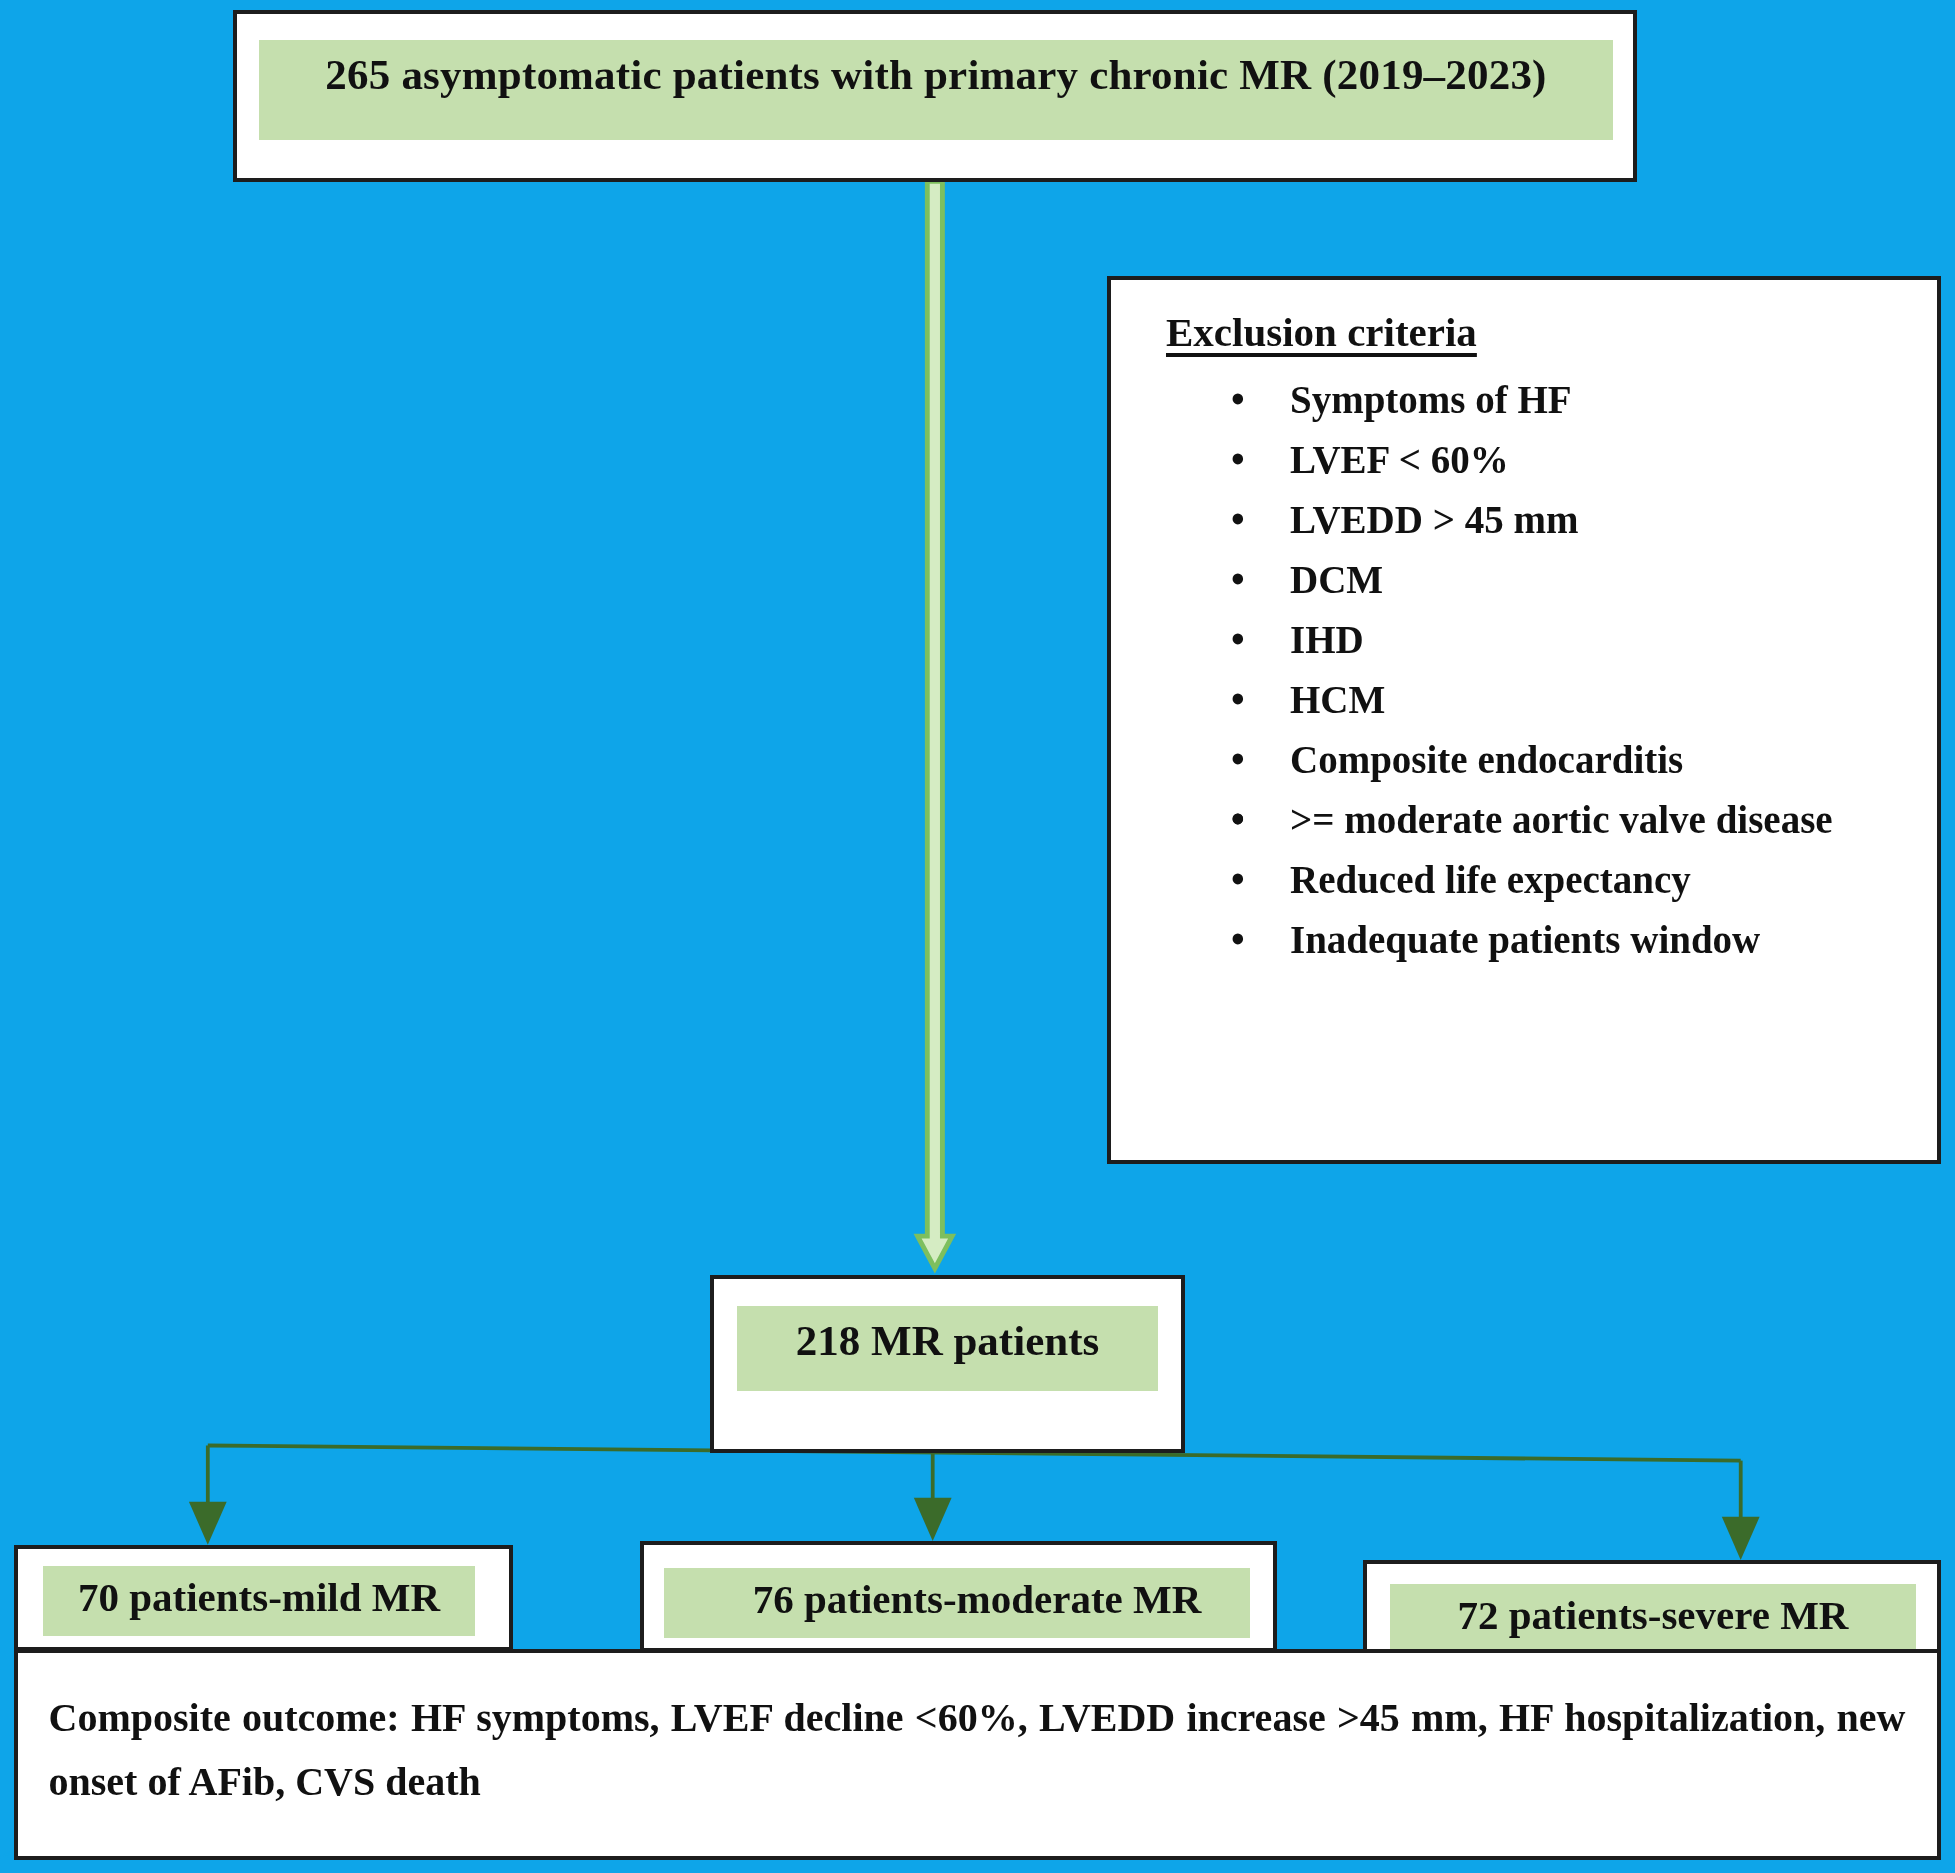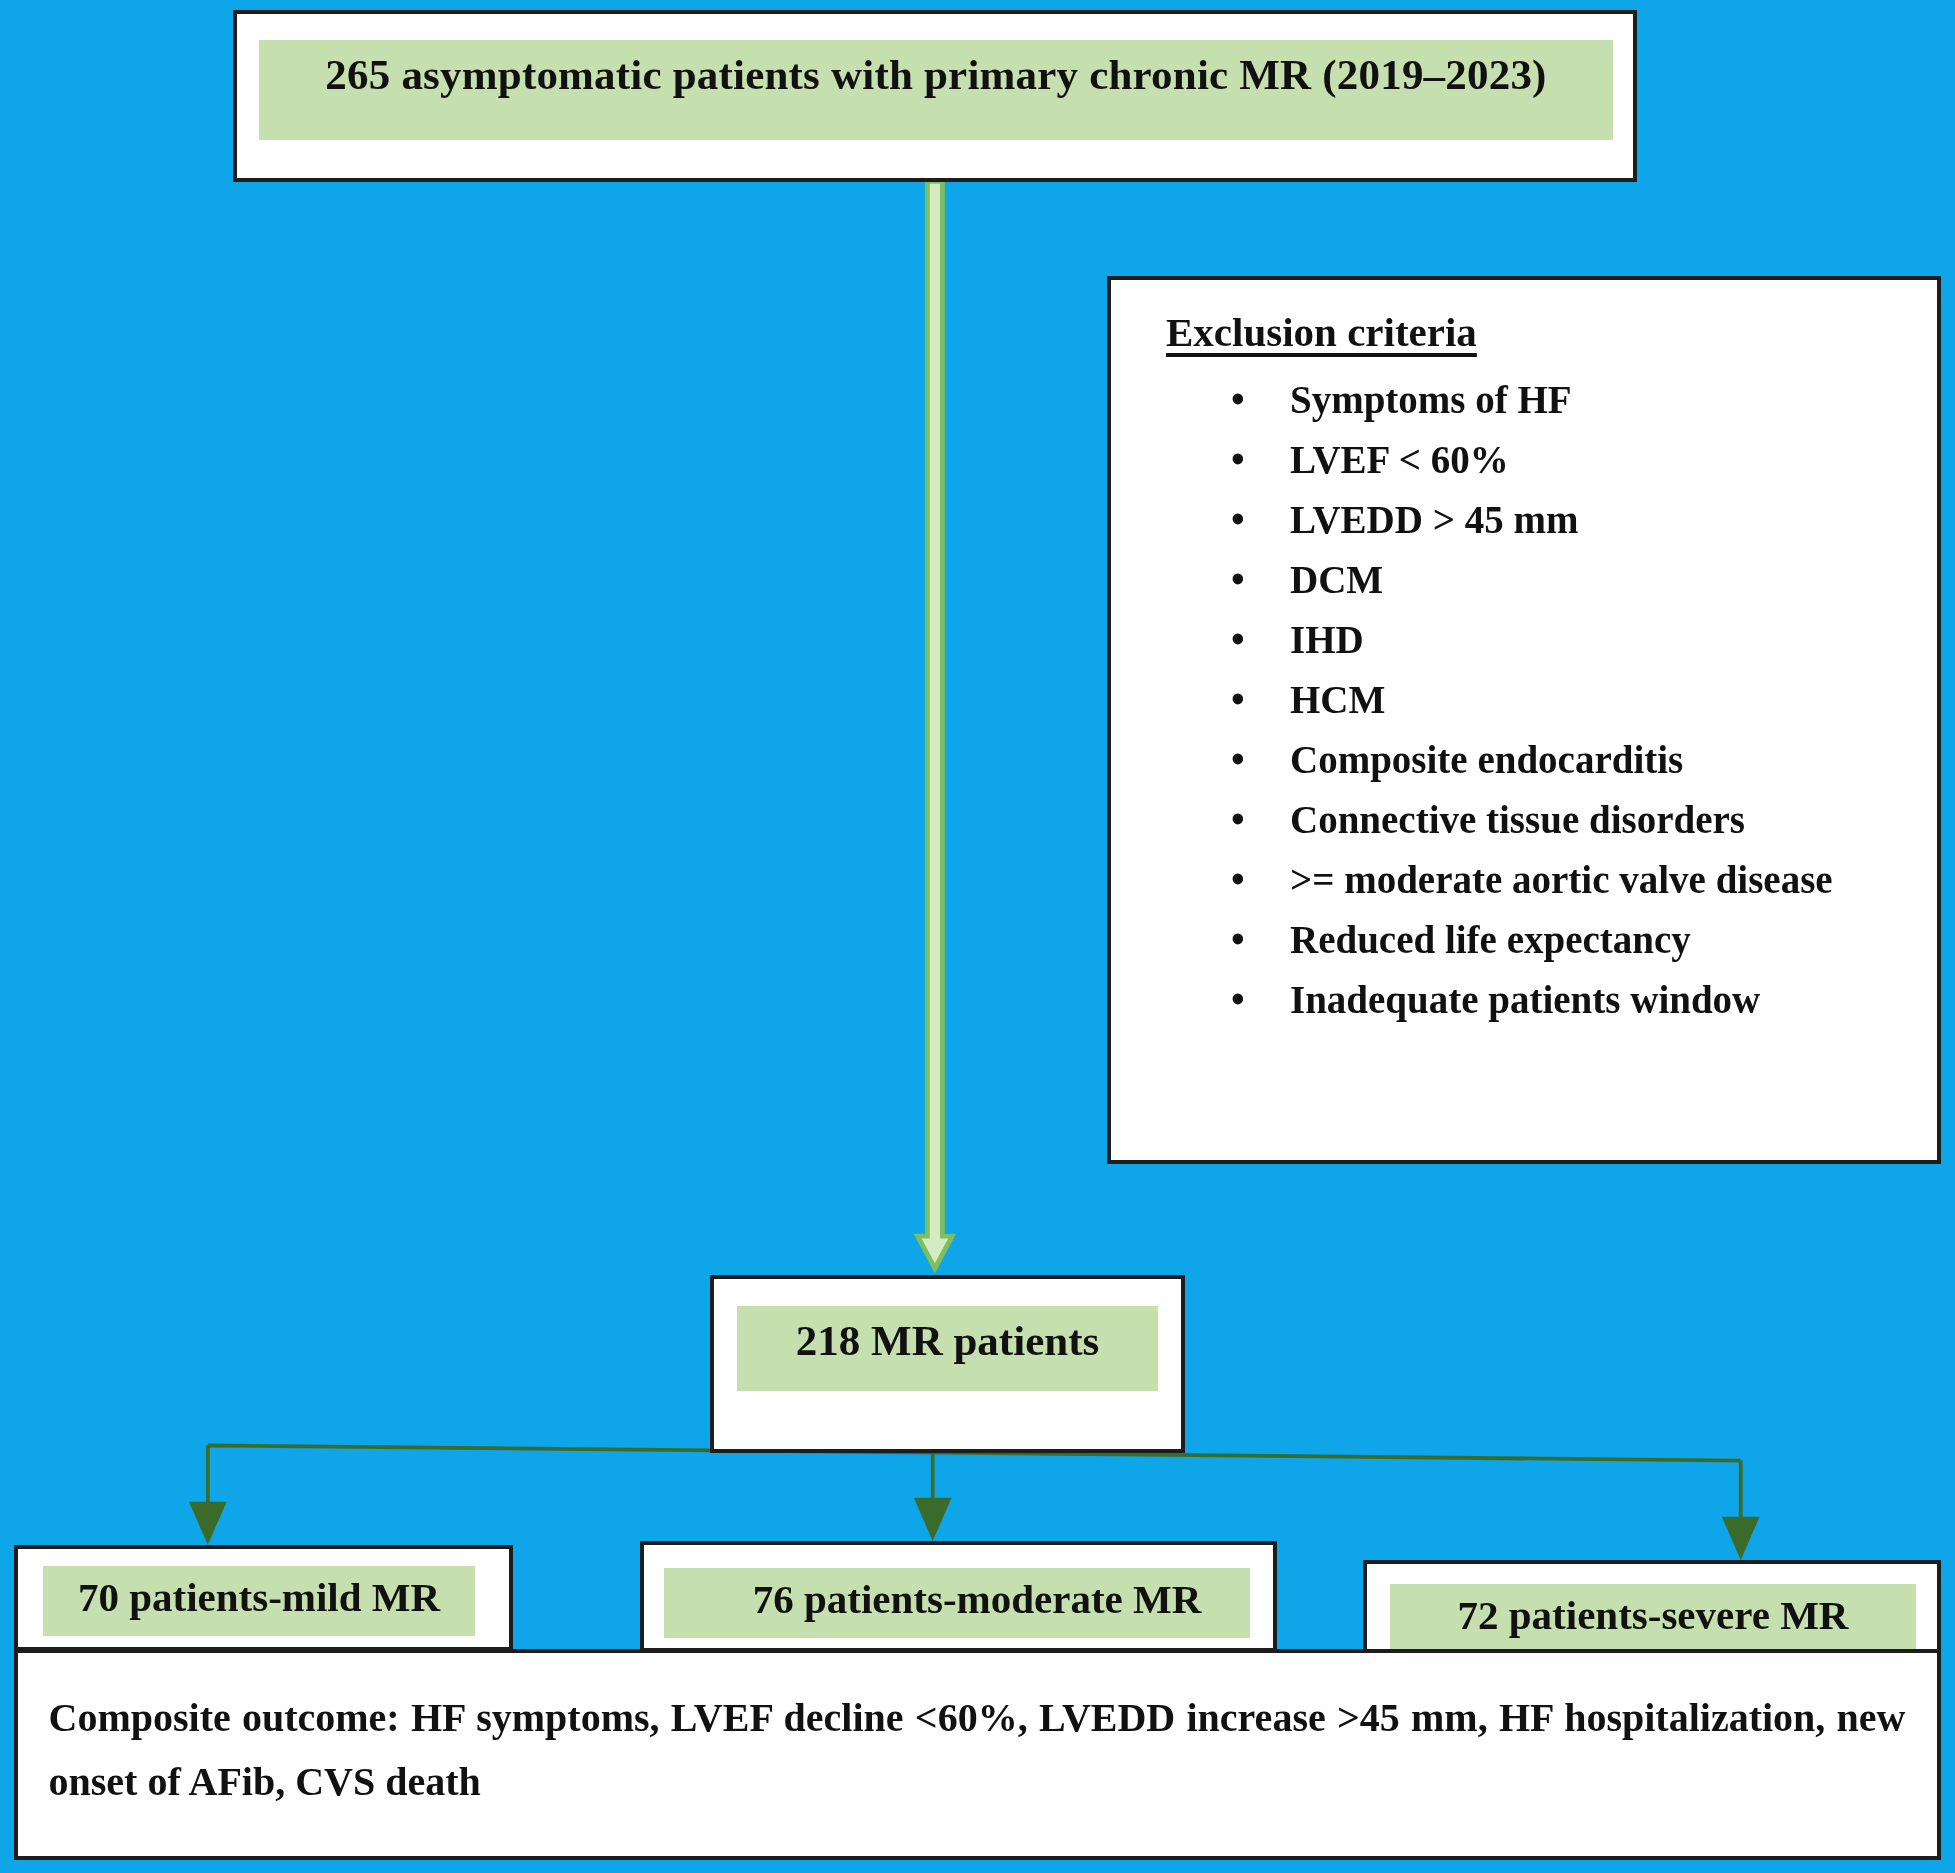--- a/index.html
+++ b/index.html
@@ -161,21 +161,21 @@
   <div id="excl-inner">
     <div id="excl-title">Exclusion criteria</div>
     <ul id="excl-list">
       <li><span class="bul">•</span><span>Symptoms of HF</span></li>
       <li><span class="bul">•</span><span>LVEF &lt; 60%</span></li>
       <li><span class="bul">•</span><span>LVEDD &gt; 45 mm</span></li>
       <li><span class="bul">•</span><span>DCM</span></li>
       <li><span class="bul">•</span><span>IHD</span></li>
       <li><span class="bul">•</span><span>HCM</span></li>
       <li><span class="bul">•</span><span>Composite endocarditis</span></li>
-      <li><span class="bul">•</span><span>Connective tissue disorders</span></li>
+      <li><span class="bul">•</span></li>
       <li><span class="bul">•</span><span>&gt;= moderate aortic valve disease</span></li>
       <li><span class="bul">•</span><span>Reduced life expectancy</span></li>
       <li><span class="bul">•</span><span>Inadequate patients window</span></li>
     </ul>
   </div>
 
   <div class="box" id="mid-box"></div>
   <div class="hl" id="mid-hl">
     <span>218 MR patients</span>
   </div>

